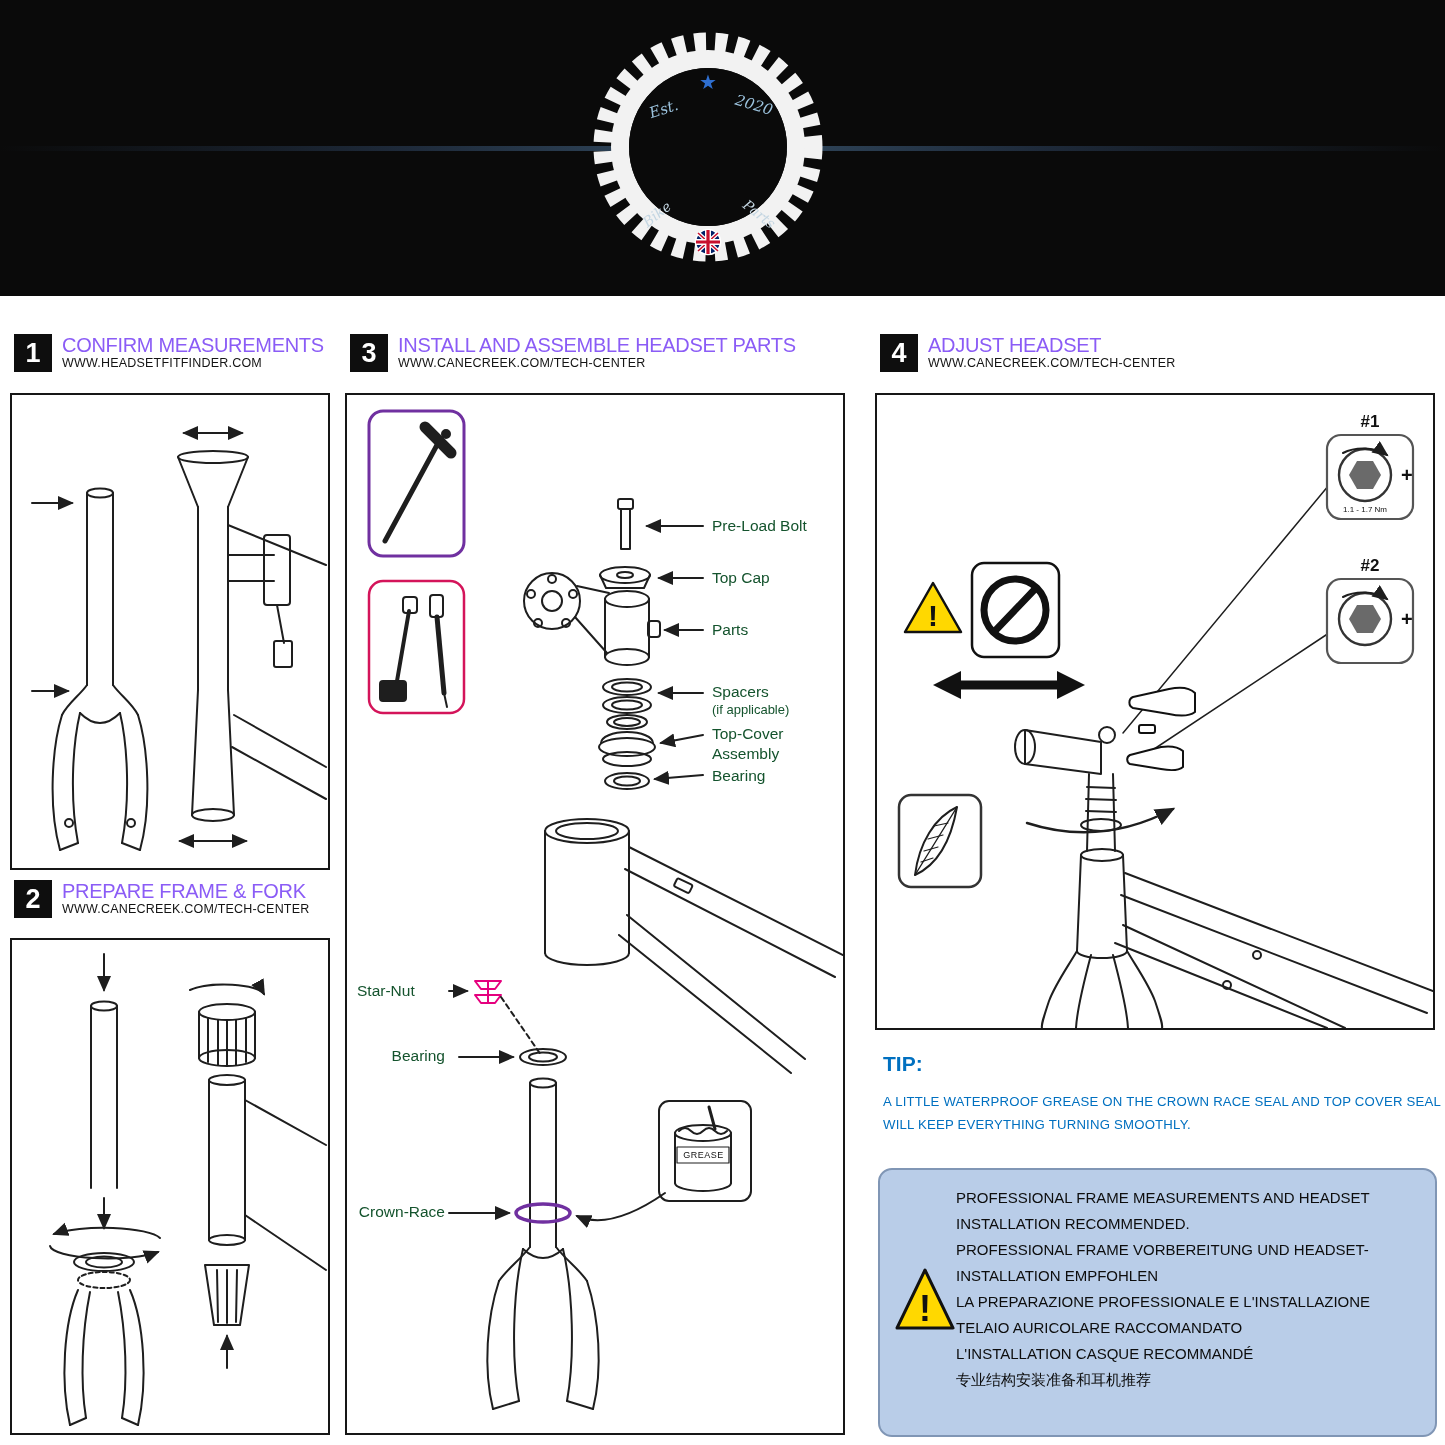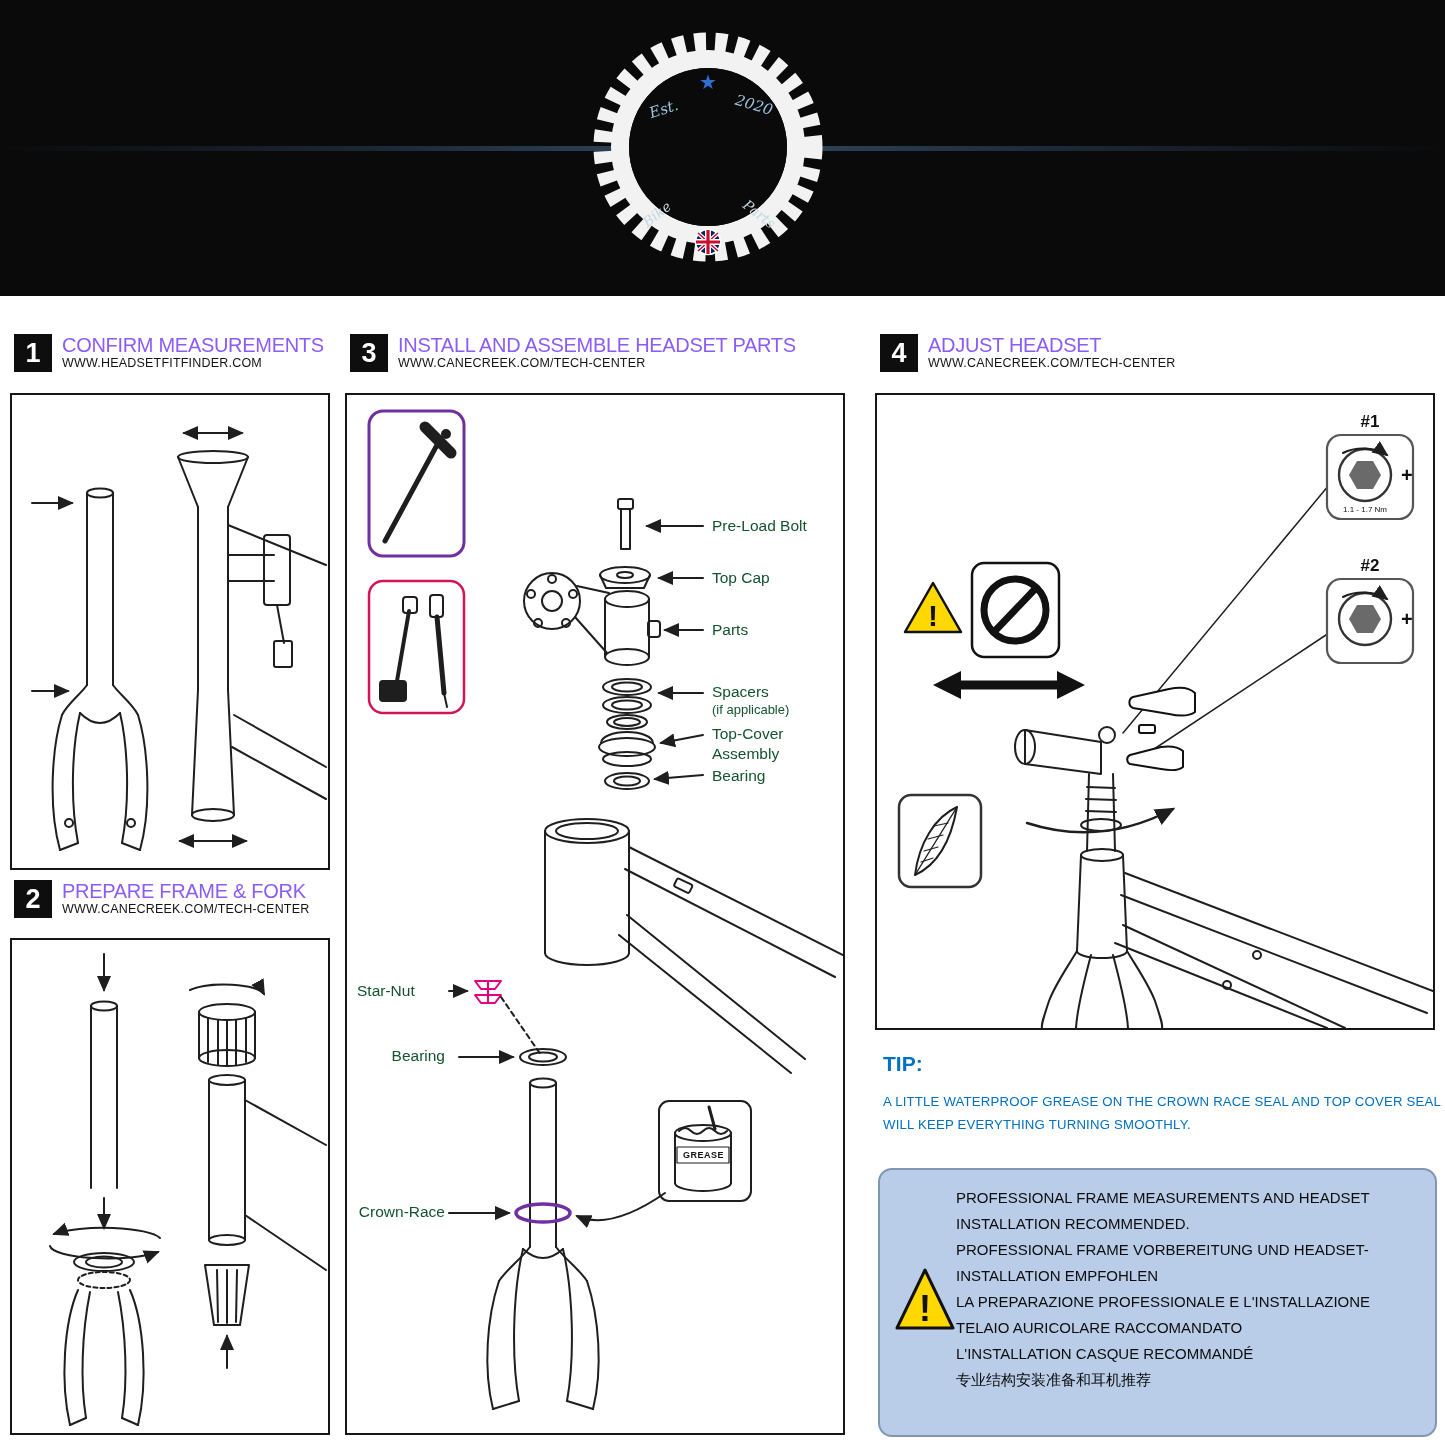--- a/index.html
+++ b/index.html
@@ -22,21 +22,21 @@
   
   .sec-head{position:absolute;display:flex;gap:10px;align-items:flex-start}
   .numbox{width:38px;height:38px;background:#0e0e0e;color:#fff;font-size:27px;font-weight:bold;display:flex;align-items:center;justify-content:center;flex:0 0 auto}
   .sec-title{font-size:20px;font-weight:normal;color:#8b5cf6;letter-spacing:-.3px;white-space:nowrap;line-height:22px}
   .sec-url{font-size:12.5px;color:#141414;letter-spacing:.2px;white-space:nowrap}
   
   .panel{position:absolute;border:2px solid #161616;background:#fff}
   .panel svg{position:absolute;left:0;top:0}
   .lbl3{position:absolute;color:#14532d;font-size:15.5px;white-space:nowrap}
   .lbl3.small{font-size:13px}
-  .grease-lbl{position:absolute;left:330px;top:755px;width:53px;text-align:center;font-size:9px;font-weight:bold;letter-spacing:.5px;color:#111}
+  .grease-lbl{position:absolute;left:330px;top:755px;width:53px;text-align:center;font-size:9px;font-weight:normal;letter-spacing:.5px;color:#111}
   
   .tip{position:absolute;left:883px;top:1052px;width:554px;color:#0070c0}
   .tip-h{font-size:21px;font-weight:bold;margin-bottom:14px}
   .tip-l{font-size:13.2px;line-height:23px;letter-spacing:.2px;white-space:nowrap}
   
   .notice{position:absolute;left:878px;top:1168px;width:559px;height:269px;background:#b9cde8;border:2px solid #8096b5;border-radius:14px}
   .notice-tri{position:absolute;left:14px;top:96px}
   .notice-text{position:absolute;left:76px;top:15px;width:472px}
   .notice-line{font-size:15px;line-height:26px;color:#0d0d0d;white-space:nowrap}
   svg text{font-family:"Liberation Sans",sans-serif}

